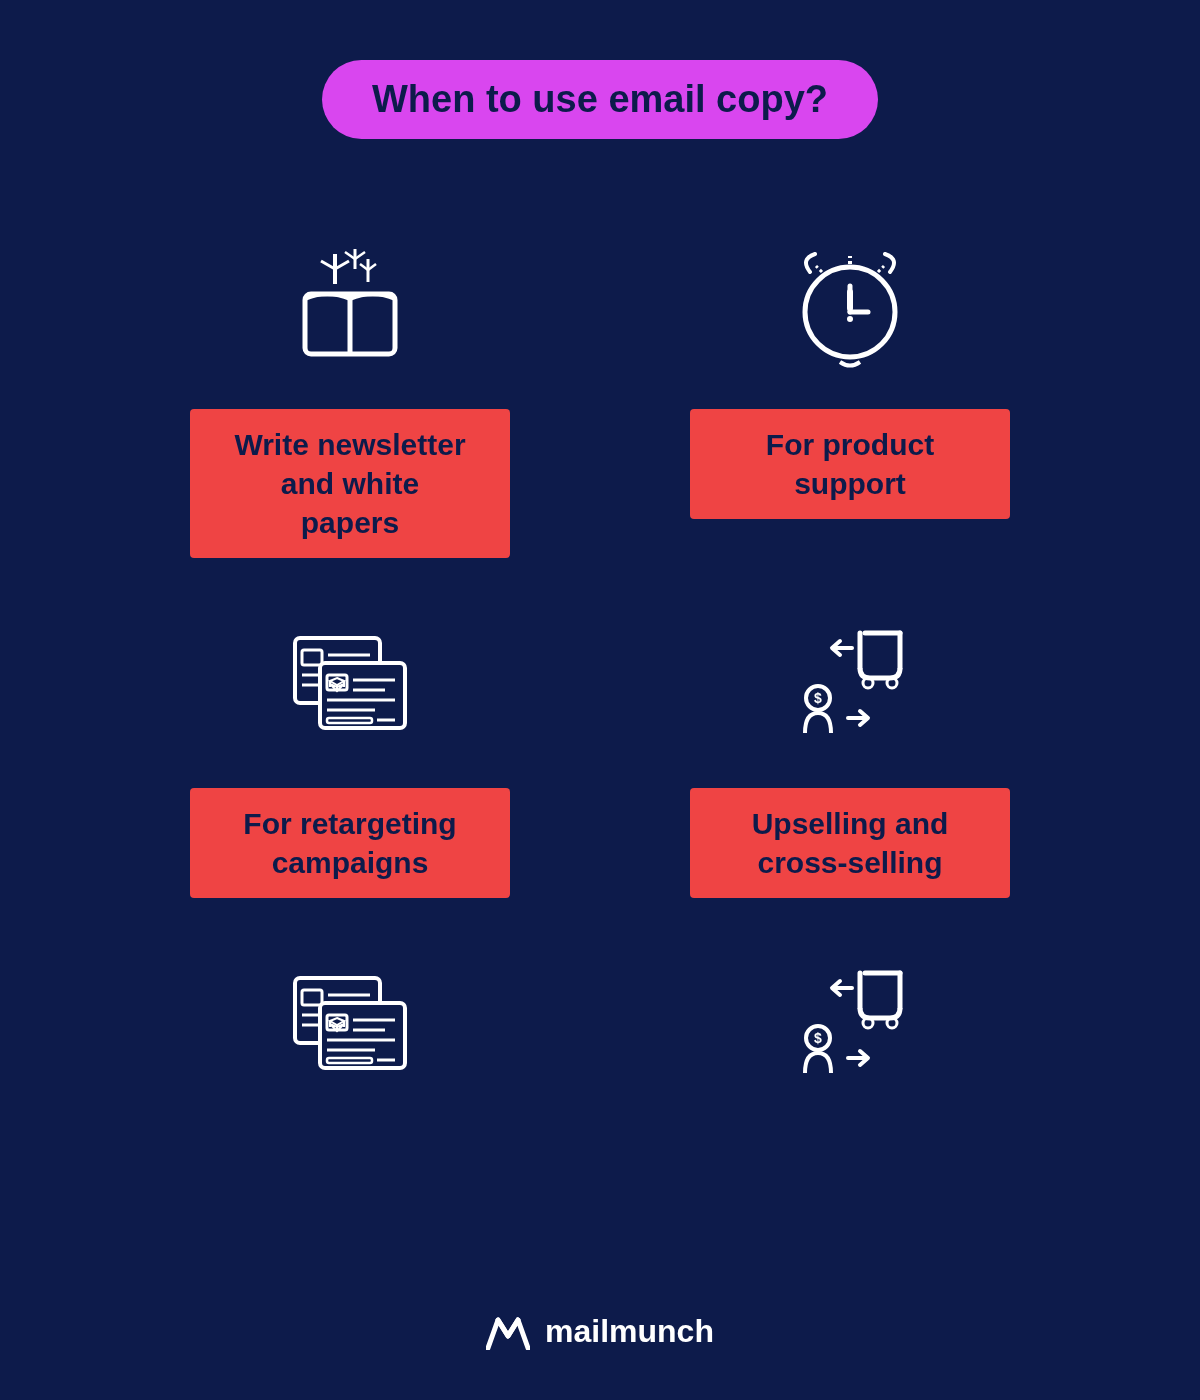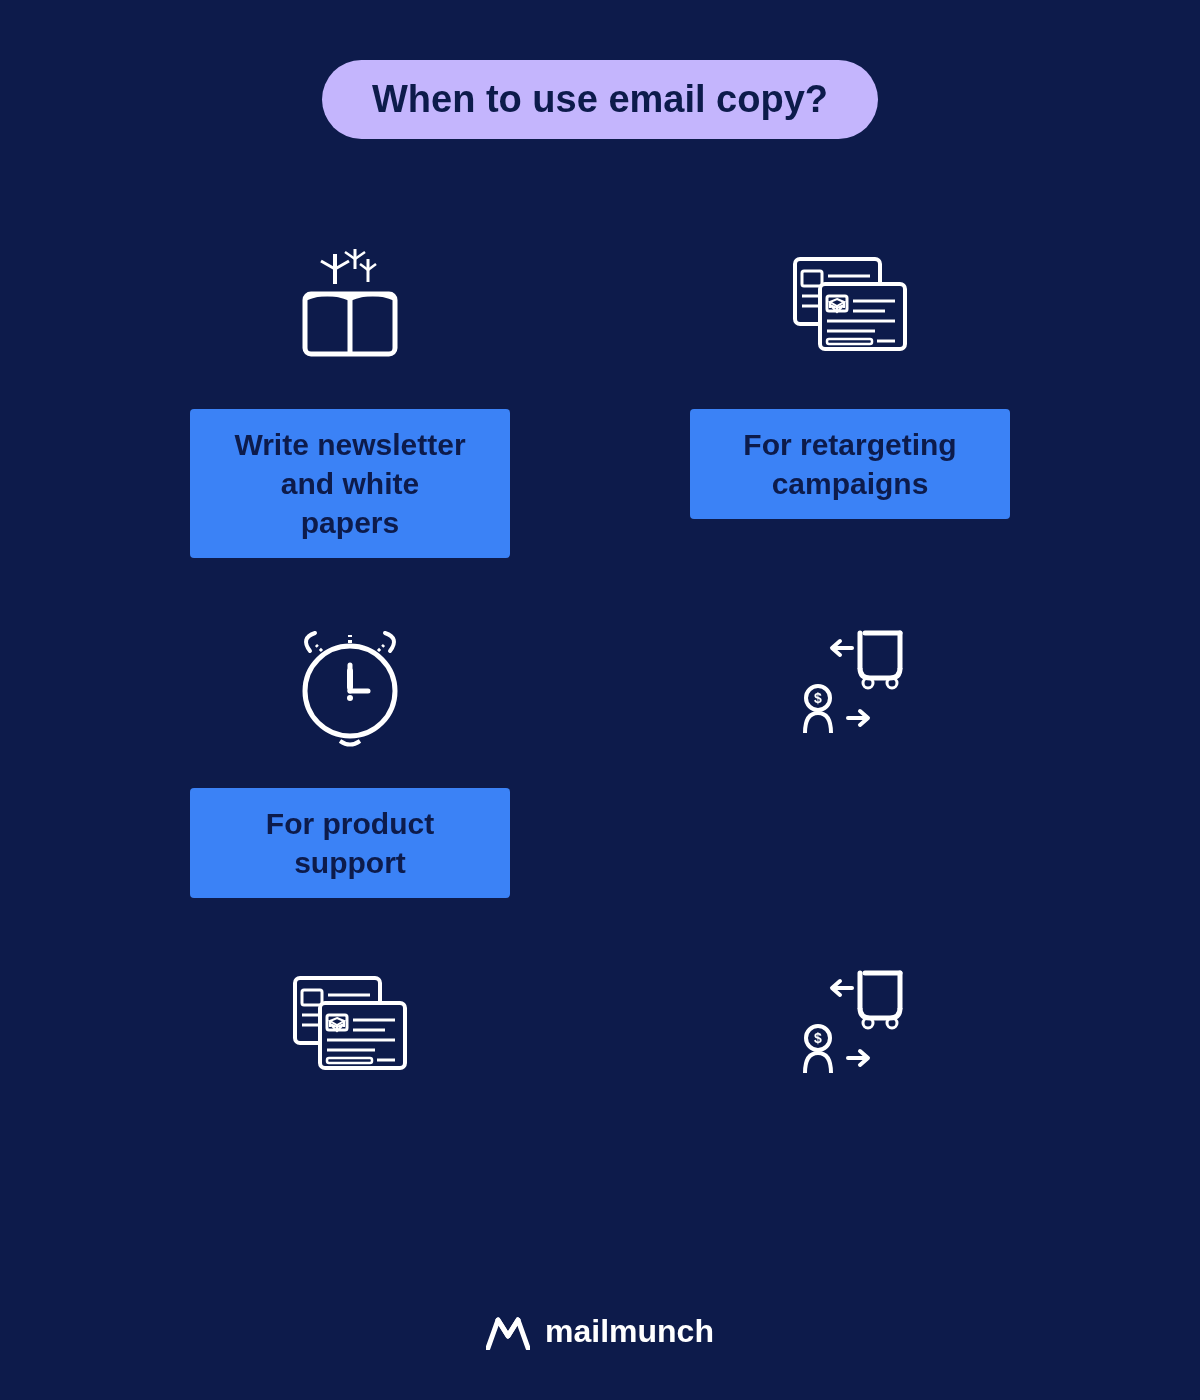--- a/index.html
+++ b/index.html
@@ -10,21 +10,21 @@
       background-color: #0d1b4b;
       display: flex;
       flex-direction: column;
       align-items: center;
       font-family: 'Arial', sans-serif;
       overflow: hidden;
     }
 
     .title-container {
       margin-top: 60px;
-      background-color: #c4b5fd;
+      background-color: #d946ef;
       border-radius: 50px;
       padding: 18px 50px;
     }
 
     .title-text {
       font-size: 38px;
       font-weight: 900;
       color: #0d1b4b;
       text-align: center;
     }
@@ -52,21 +52,21 @@
       justify-content: center;
       margin-bottom: 20px;
     }
 
     .icon-area svg {
       width: 140px;
       height: 140px;
     }
 
     .label-box {
-      background-color: #3b82f6;
+      background-color: #ef4444;
       border-radius: 4px;
       padding: 16px 42px;
       width: 320px;
       text-align: center;
     }
 
     .label-text {
       font-size: 30px;
       font-weight: 600;
       color: #0d1b4b;
@@ -118,20 +118,47 @@
         <line x1="75" y1="15" x2="75" y2="35" stroke="white" stroke-width="3"></line>
         <line x1="65" y1="18" x2="75" y2="25" stroke="white" stroke-width="2.5"></line>
         <line x1="85" y1="18" x2="75" y2="25" stroke="white" stroke-width="2.5"></line>
         <line x1="88" y1="25" x2="88" y2="48" stroke="white" stroke-width="3"></line>
         <line x1="80" y1="30" x2="88" y2="36" stroke="white" stroke-width="2.5"></line>
         <line x1="96" y1="30" x2="88" y2="36" stroke="white" stroke-width="2.5"></line>
       </svg>
     </div>
     <div class="label-box">
       <span class="label-text">Write newsletter and white papers</span>
+    </div>
+  </div>
+
+  <div class="cell">
+    <div class="icon-area">
+      <svg viewBox="0 0 140 140" fill="none" xmlns="http://www.w3.org/2000/svg">
+
+        <circle cx="70" cy="78" r="45" stroke="white" stroke-width="5" fill="none"></circle>
+
+        <line x1="70" y1="78" x2="70" y2="52" stroke="white" stroke-width="5" stroke-linecap="round"></line>
+        <line x1="70" y1="78" x2="88" y2="78" stroke="white" stroke-width="5" stroke-linecap="round"></line>
+
+        <path d="M30 38 Q20 25 35 20" stroke="white" stroke-width="4" fill="none" stroke-linecap="round"></path>
+        <path d="M110 38 Q120 25 105 20" stroke="white" stroke-width="4" fill="none" stroke-linecap="round"></path>
+
+        <path d="M60 128 Q70 135 80 128" stroke="white" stroke-width="4" fill="none"></path>
+
+        <line x1="70" y1="30" x2="70" y2="22" stroke="white" stroke-width="4" stroke-dasharray="3 3"></line>
+        <line x1="42" y1="38" x2="36" y2="32" stroke="white" stroke-width="3" stroke-dasharray="3 3"></line>
+        <line x1="98" y1="38" x2="104" y2="32" stroke="white" stroke-width="3" stroke-dasharray="3 3"></line>
+
+        <rect x="67" y="55" width="6" height="22" rx="3" fill="white"></rect>
+        <rect x="67" y="82" width="6" height="6" rx="3" fill="white"></rect>
+      </svg>
+    </div>
+    <div class="label-box">
+      <span class="label-text">For product support</span>
     </div>
   </div>
 
   <div class="cell">
     <div class="icon-area">
       <svg viewBox="0 0 140 140" fill="none" xmlns="http://www.w3.org/2000/svg">
 
         <rect x="15" y="25" width="85" height="65" rx="5" stroke="white" stroke-width="4" fill="none"></rect>
         <rect x="22" y="37" width="20" height="15" rx="2" stroke="white" stroke-width="3" fill="none"></rect>
         <line x1="48" y1="42" x2="90" y2="42" stroke="white" stroke-width="3"></line>
@@ -157,47 +184,20 @@
     </div>
     <div class="label-box">
       <span class="label-text">For retargeting campaigns</span>
     </div>
   </div>
 
   <div class="cell">
     <div class="icon-area">
       <svg viewBox="0 0 140 140" fill="none" xmlns="http://www.w3.org/2000/svg">
 
-        <circle cx="70" cy="78" r="45" stroke="white" stroke-width="5" fill="none"></circle>
-
-        <line x1="70" y1="78" x2="70" y2="52" stroke="white" stroke-width="5" stroke-linecap="round"></line>
-        <line x1="70" y1="78" x2="88" y2="78" stroke="white" stroke-width="5" stroke-linecap="round"></line>
-
-        <path d="M30 38 Q20 25 35 20" stroke="white" stroke-width="4" fill="none" stroke-linecap="round"></path>
-        <path d="M110 38 Q120 25 105 20" stroke="white" stroke-width="4" fill="none" stroke-linecap="round"></path>
-
-        <path d="M60 128 Q70 135 80 128" stroke="white" stroke-width="4" fill="none"></path>
-
-        <line x1="70" y1="30" x2="70" y2="22" stroke="white" stroke-width="4" stroke-dasharray="3 3"></line>
-        <line x1="42" y1="38" x2="36" y2="32" stroke="white" stroke-width="3" stroke-dasharray="3 3"></line>
-        <line x1="98" y1="38" x2="104" y2="32" stroke="white" stroke-width="3" stroke-dasharray="3 3"></line>
-
-        <rect x="67" y="55" width="6" height="22" rx="3" fill="white"></rect>
-        <rect x="67" y="82" width="6" height="6" rx="3" fill="white"></rect>
-      </svg>
-    </div>
-    <div class="label-box">
-      <span class="label-text">For product support</span>
-    </div>
-  </div>
-
-  <div class="cell">
-    <div class="icon-area">
-      <svg viewBox="0 0 140 140" fill="none" xmlns="http://www.w3.org/2000/svg">
-
         <path d="M85 20 L120 20" stroke="white" stroke-width="5" stroke-linecap="round"></path>
         <path d="M120 20 L120 55" stroke="white" stroke-width="5" stroke-linecap="round"></path>
         <path d="M120 55 Q120 65 110 65 L90 65 Q80 65 80 55" stroke="white" stroke-width="5" fill="none"></path>
 
         <path d="M80 55 L80 20" stroke="white" stroke-width="5" stroke-linecap="round"></path>
 
         <circle cx="88" cy="70" r="5" stroke="white" stroke-width="3" fill="none"></circle>
         <circle cx="112" cy="70" r="5" stroke="white" stroke-width="3" fill="none"></circle>
 
         <path d="M72 35 L55 35" stroke="white" stroke-width="4" stroke-linecap="round"></path>
@@ -205,20 +205,23 @@
 
         <circle cx="38" cy="85" r="12" stroke="white" stroke-width="4" fill="none"></circle>
 
         <text x="34" y="90" font-size="14" fill="white" font-weight="bold">$</text>
 
         <path d="M25 120 Q25 100 38 100 Q51 100 51 120" stroke="white" stroke-width="4" fill="none"></path>
 
         <path d="M68 105 L85 105" stroke="white" stroke-width="4" stroke-linecap="round"></path>
         <path d="M80 98 L88 105 L80 112" stroke="white" stroke-width="4" fill="none" stroke-linecap="round" stroke-linejoin="round"></path>
       </svg>
+    </div>
+    <div class="label-box">
+      <span class="label-text">Upselling and cross-selling</span>
     </div>
   </div>
 
   <div class="cell">
     <div class="icon-area">
       <svg viewBox="0 0 140 140" fill="none" xmlns="http://www.w3.org/2000/svg">
 
         <rect x="15" y="25" width="85" height="65" rx="5" stroke="white" stroke-width="4" fill="none"></rect>
         <rect x="22" y="37" width="20" height="15" rx="2" stroke="white" stroke-width="3" fill="none"></rect>
         <line x1="48" y1="42" x2="90" y2="42" stroke="white" stroke-width="3"></line>

